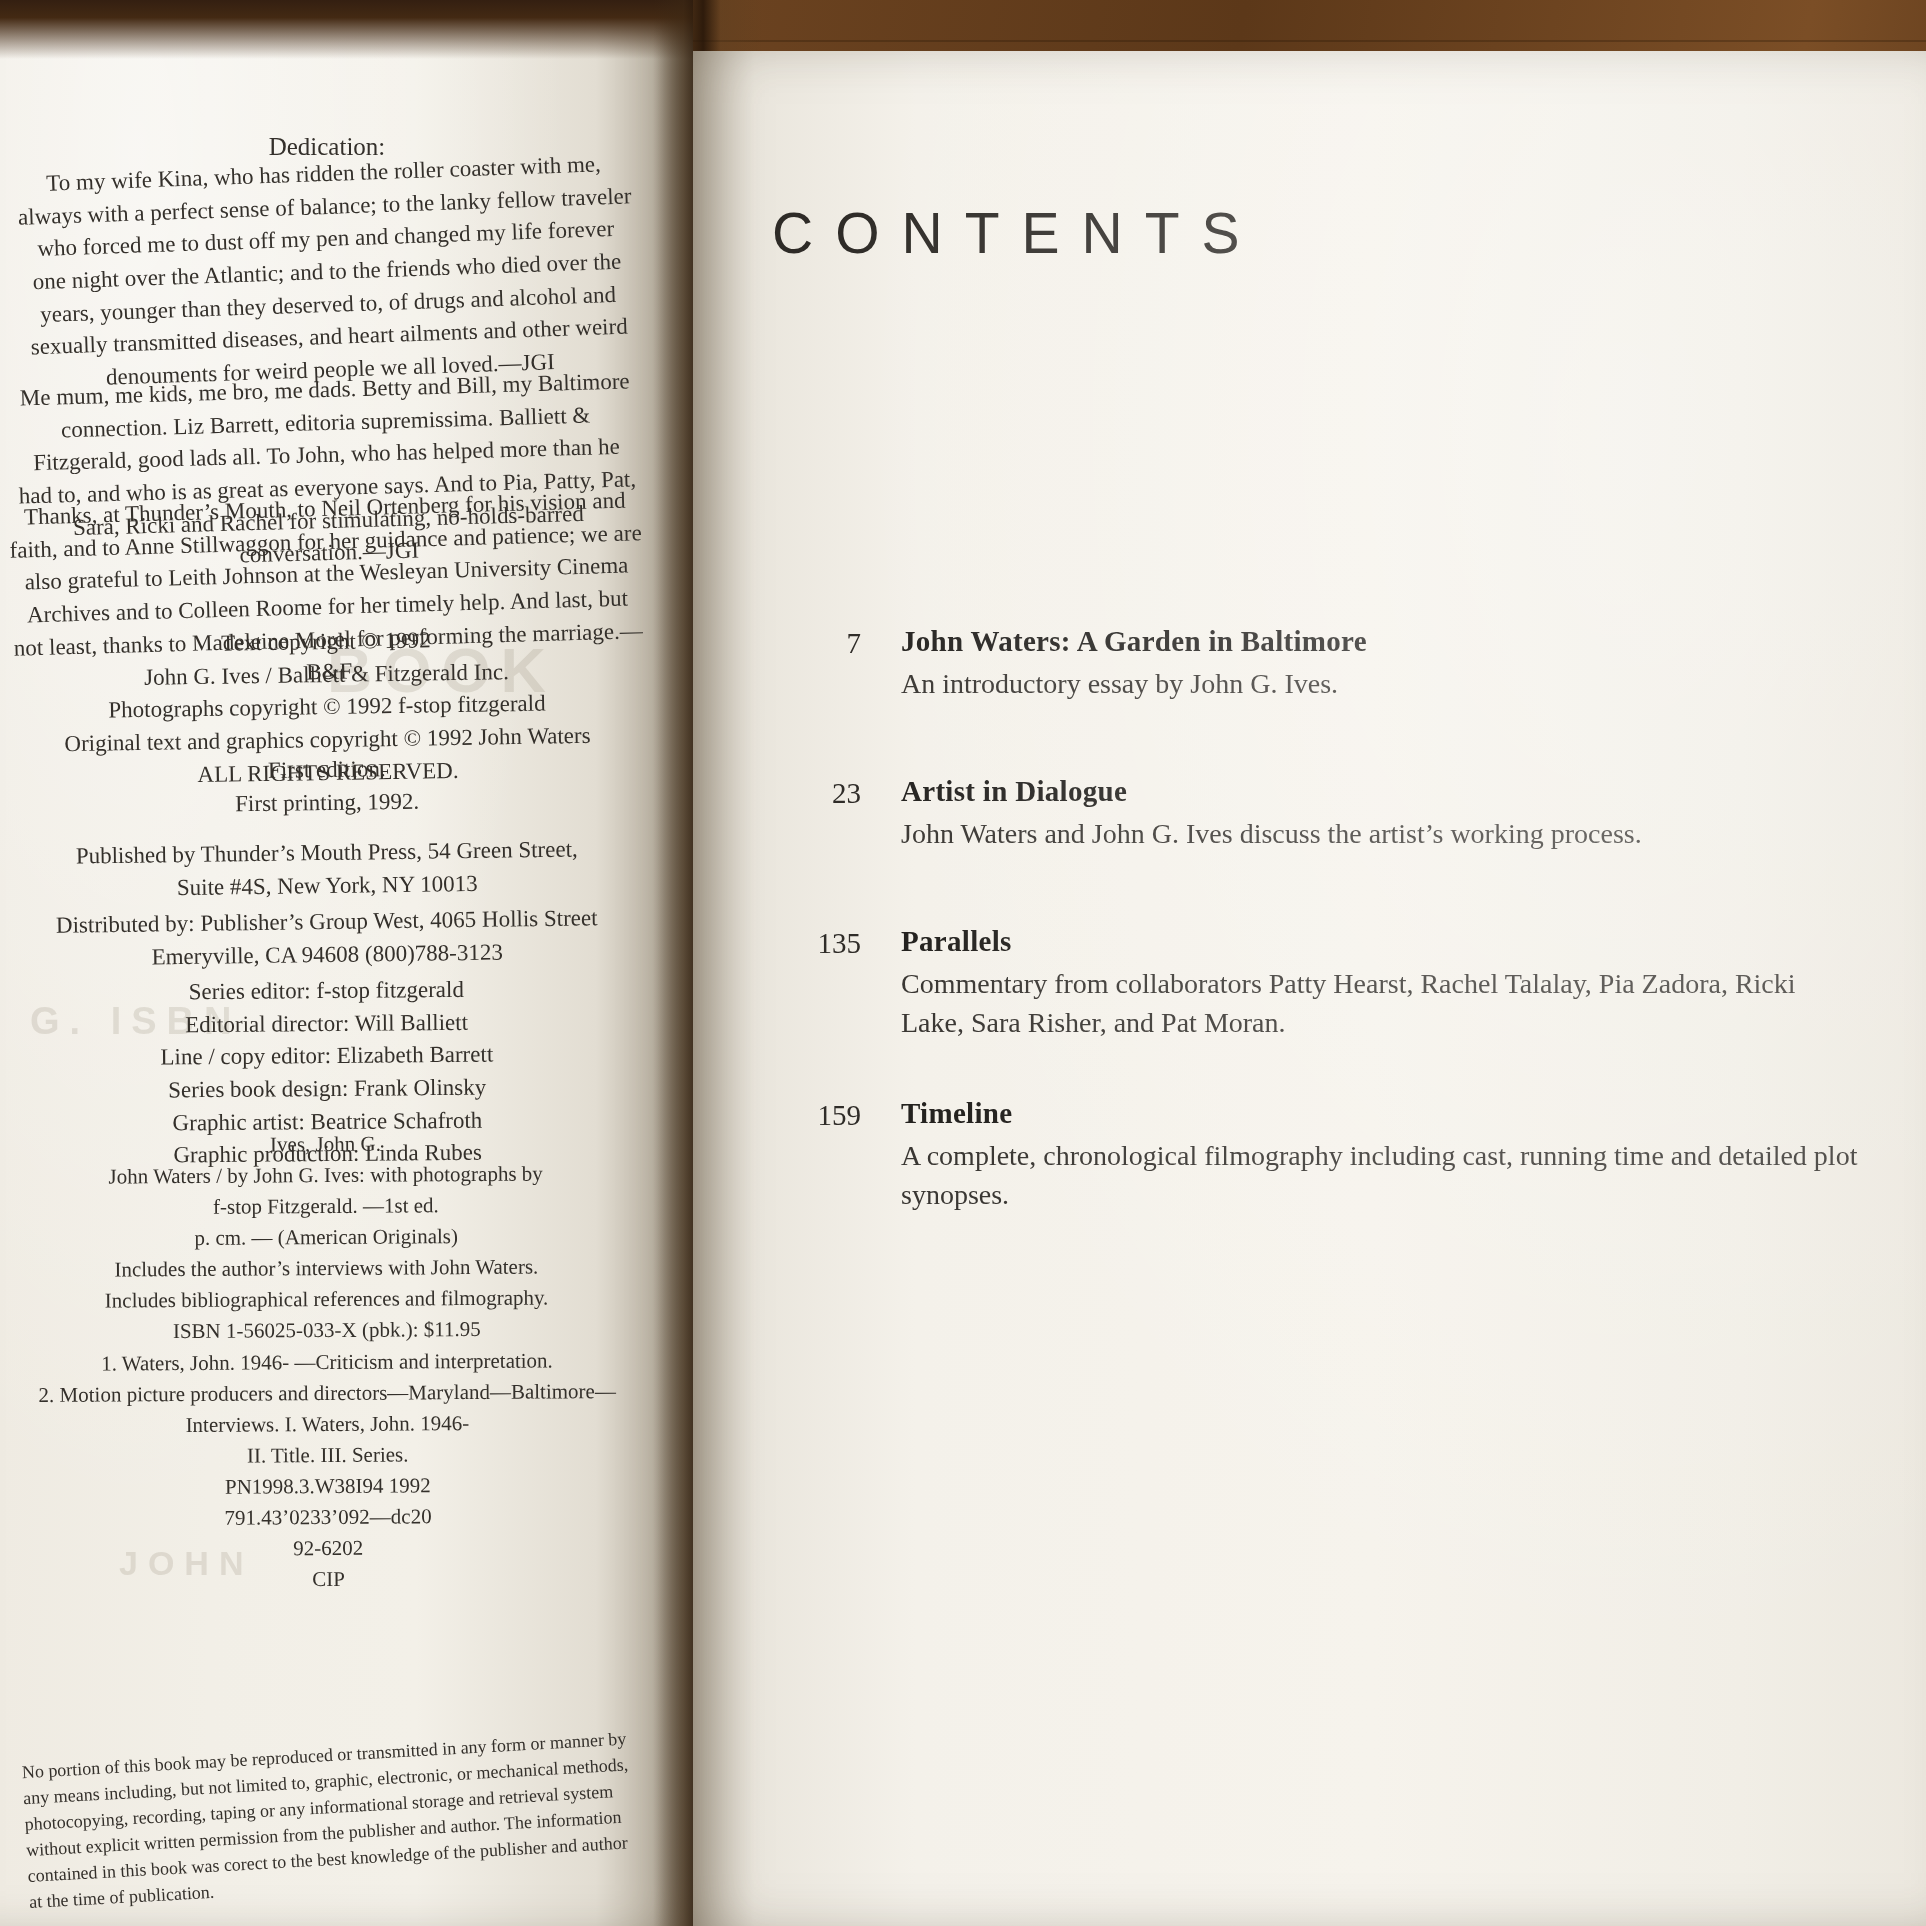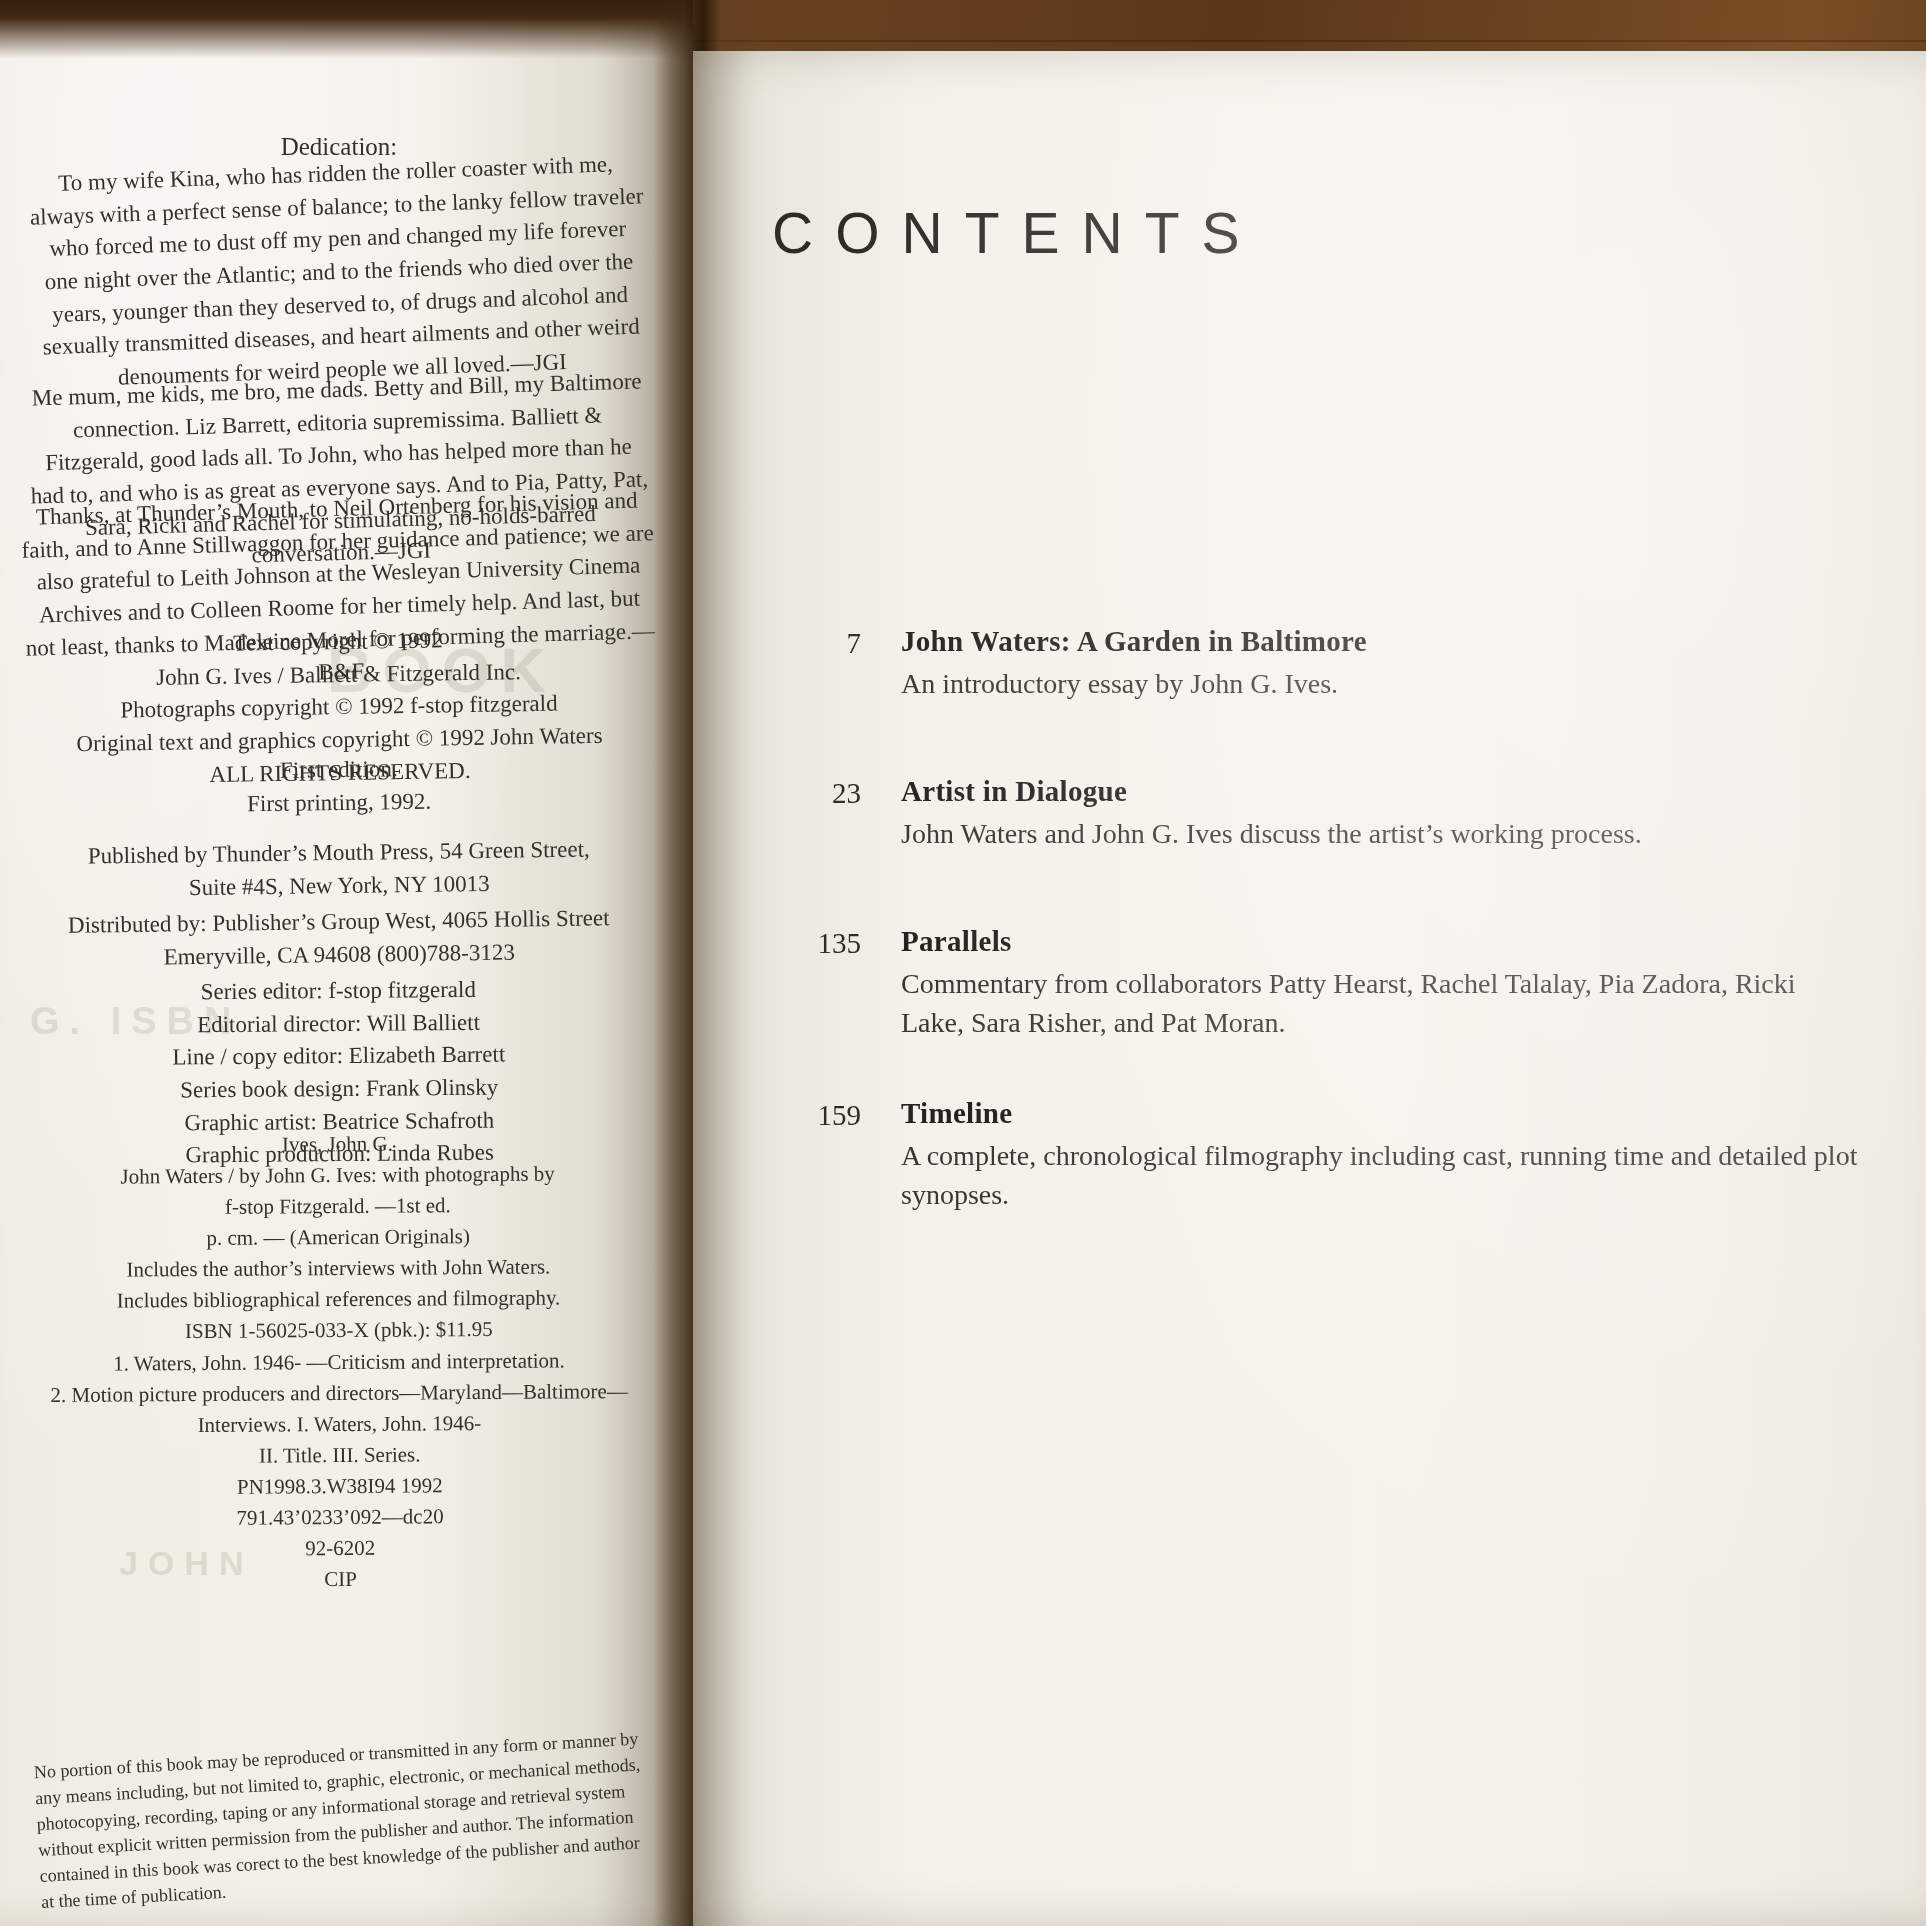--- a/index.html
+++ b/index.html
@@ -46,21 +46,21 @@
   
   #left-curl {
     position: absolute;
     left: 0; top: -10px;
     width: 693px; height: 69px;
     background: linear-gradient(180deg, #2b1a10 0%, #432913 40%, rgba(67,41,19,0) 100%);
     border-bottom-left-radius: 0;
   }
   #left-page-inner {
     position: absolute;
-    left: 12px; top: 0;
+    left: 0; top: 0;
     width: 693px; height: 1567px;
   }
   .lp-text {
     position: absolute;
     width: 634px;
     left: 10px;
     text-align: center;
     color: #34302b;
     line-height: 1.42;
   }

